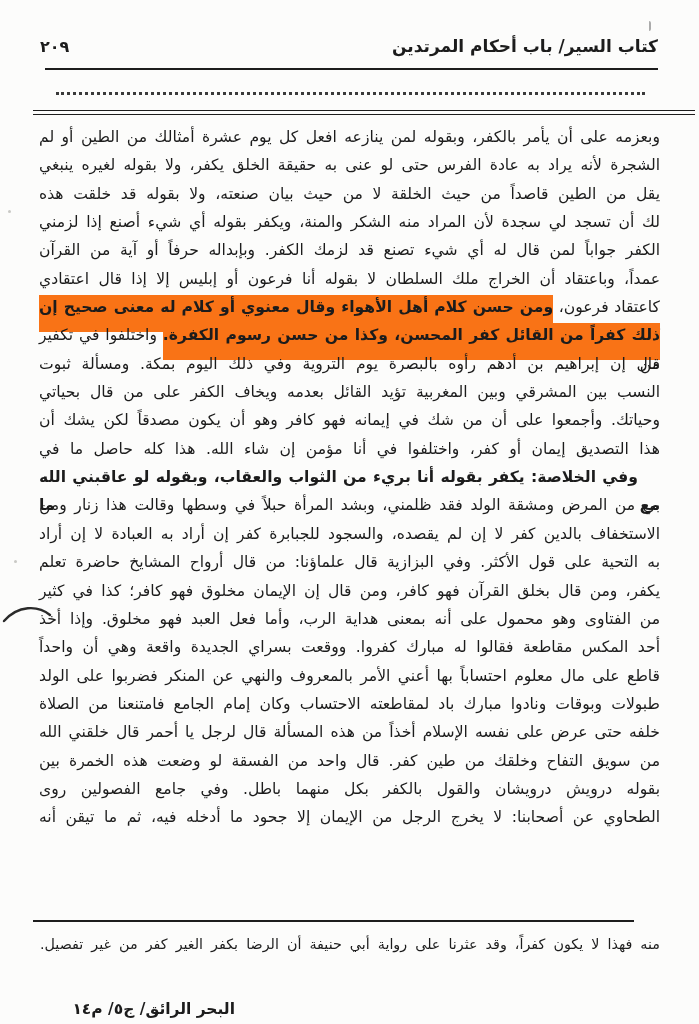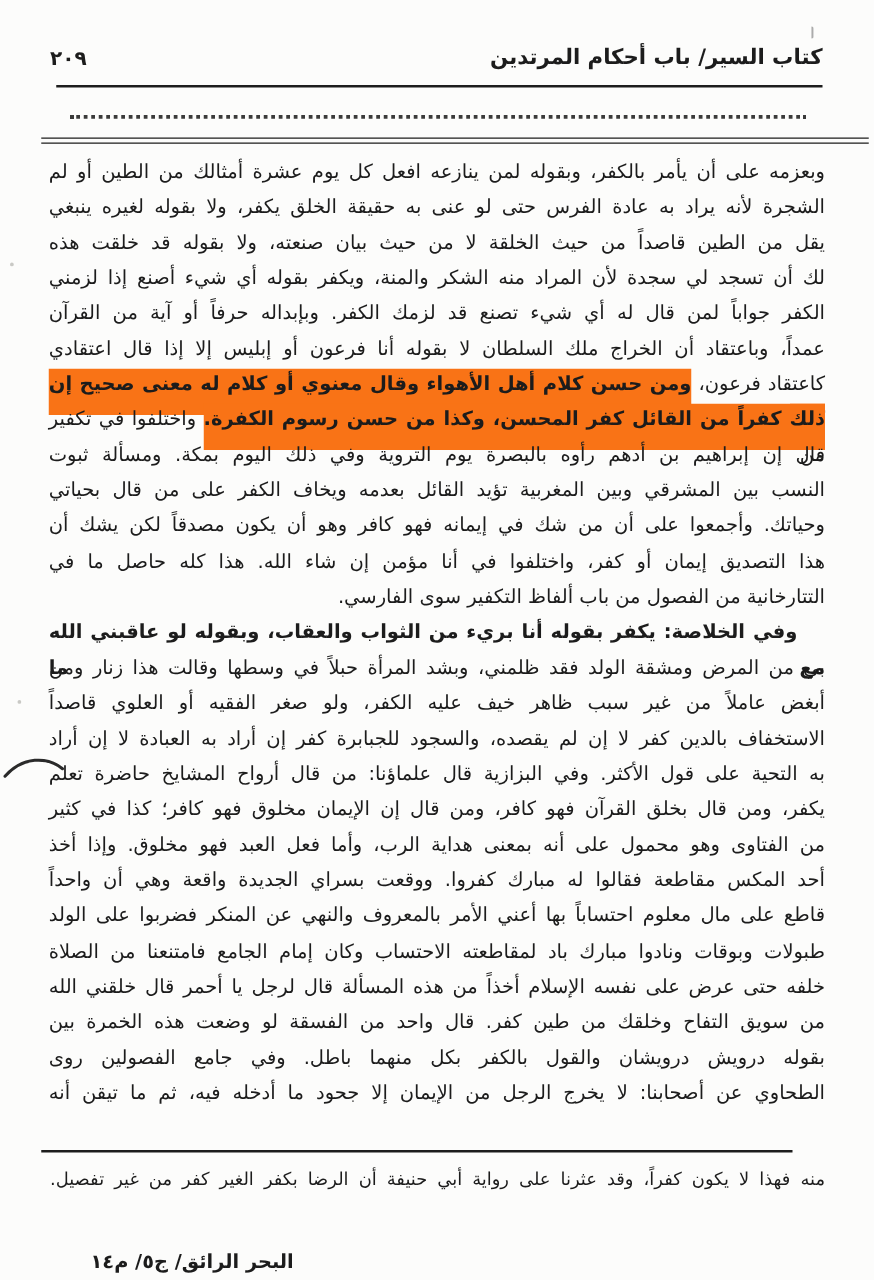--- a/index.html
+++ b/index.html
@@ -80,24 +80,22 @@
     <div class="line">يقل من الطين قاصداً من حيث الخلقة لا من حيث بيان صنعته، ولا بقوله قد خلقت هذه</div>
     <div class="line">لك أن تسجد لي سجدة لأن المراد منه الشكر والمنة، ويكفر بقوله أي شيء أصنع إذا لزمني</div>
     <div class="line">الكفر جواباً لمن قال له أي شيء تصنع قد لزمك الكفر. وبإبداله حرفاً أو آية من القرآن</div>
     <div class="line">عمداً، وباعتقاد أن الخراج ملك السلطان لا بقوله أنا فرعون أو إبليس إلا إذا قال اعتقادي</div>
     <div class="line"><span>كاعتقاد فرعون، </span><span class="hl">ومن حسن كلام أهل الأهواء وقال معنوي أو كلام له معنى صحيح إن كان</span></div>
     <div class="line"><span class="hl">ذلك كفراً من القائل كفر المحسن، وكذا من حسن رسوم الكفرة.</span><span> واختلفوا في تكفير من</span></div>
     <div class="line">قال إن إبراهيم بن أدهم رأوه بالبصرة يوم التروية وفي ذلك اليوم بمكة. ومسألة ثبوت</div>
     <div class="line">النسب بين المشرقي وبين المغربية تؤيد القائل بعدمه ويخاف الكفر على من قال بحياتي</div>
     <div class="line">وحياتك. وأجمعوا على أن من شك في إيمانه فهو كافر وهو أن يكون مصدقاً لكن يشك أن</div>
     <div class="line">هذا التصديق إيمان أو كفر، واختلفوا في أنا مؤمن إن شاء الله. هذا كله حاصل ما في</div>
-    <div class="line short">التتارخانية من الفصول من باب ألفاظ التكفير سوى الفارسي.</div>
     <div class="line indent">وفي الخلاصة: يكفر بقوله أنا بريء من الثواب والعقاب، وبقوله لو عاقبني الله مع ما</div>
     <div class="line">بي من المرض ومشقة الولد فقد ظلمني، وبشد المرأة حبلاً في وسطها وقالت هذا زنار ومن</div>
-    <div class="line">أبغض عاملاً من غير سبب ظاهر خيف عليه الكفر، ولو صغر الفقيه أو العلوي قاصداً</div>
     <div class="line">الاستخفاف بالدين كفر لا إن لم يقصده، والسجود للجبابرة كفر إن أراد به العبادة لا إن أراد</div>
     <div class="line">به التحية على قول الأكثر. وفي البزازية قال علماؤنا: من قال أرواح المشايخ حاضرة تعلم</div>
     <div class="line">يكفر، ومن قال بخلق القرآن فهو كافر، ومن قال إن الإيمان مخلوق فهو كافر؛ كذا في كثير</div>
     <div class="line">من الفتاوى وهو محمول على أنه بمعنى هداية الرب، وأما فعل العبد فهو مخلوق. وإذا أخذ</div>
     <div class="line">أحد المكس مقاطعة فقالوا له مبارك كفروا. ووقعت بسراي الجديدة واقعة وهي أن واحداً</div>
     <div class="line">قاطع على مال معلوم احتساباً بها أعني الأمر بالمعروف والنهي عن المنكر فضربوا على الولد</div>
     <div class="line">طبولات وبوقات ونادوا مبارك باد لمقاطعته الاحتساب وكان إمام الجامع فامتنعنا من الصلاة</div>
     <div class="line">خلفه حتى عرض على نفسه الإسلام أخذاً من هذه المسألة قال لرجل يا أحمر قال خلقني الله</div>
     <div class="line">من سويق التفاح وخلقك من طين كفر. قال واحد من الفسقة لو وضعت هذه الخمرة بين</div>
     <div class="line">بقوله درويش درويشان والقول بالكفر بكل منهما باطل. وفي جامع الفصولين روى</div>

